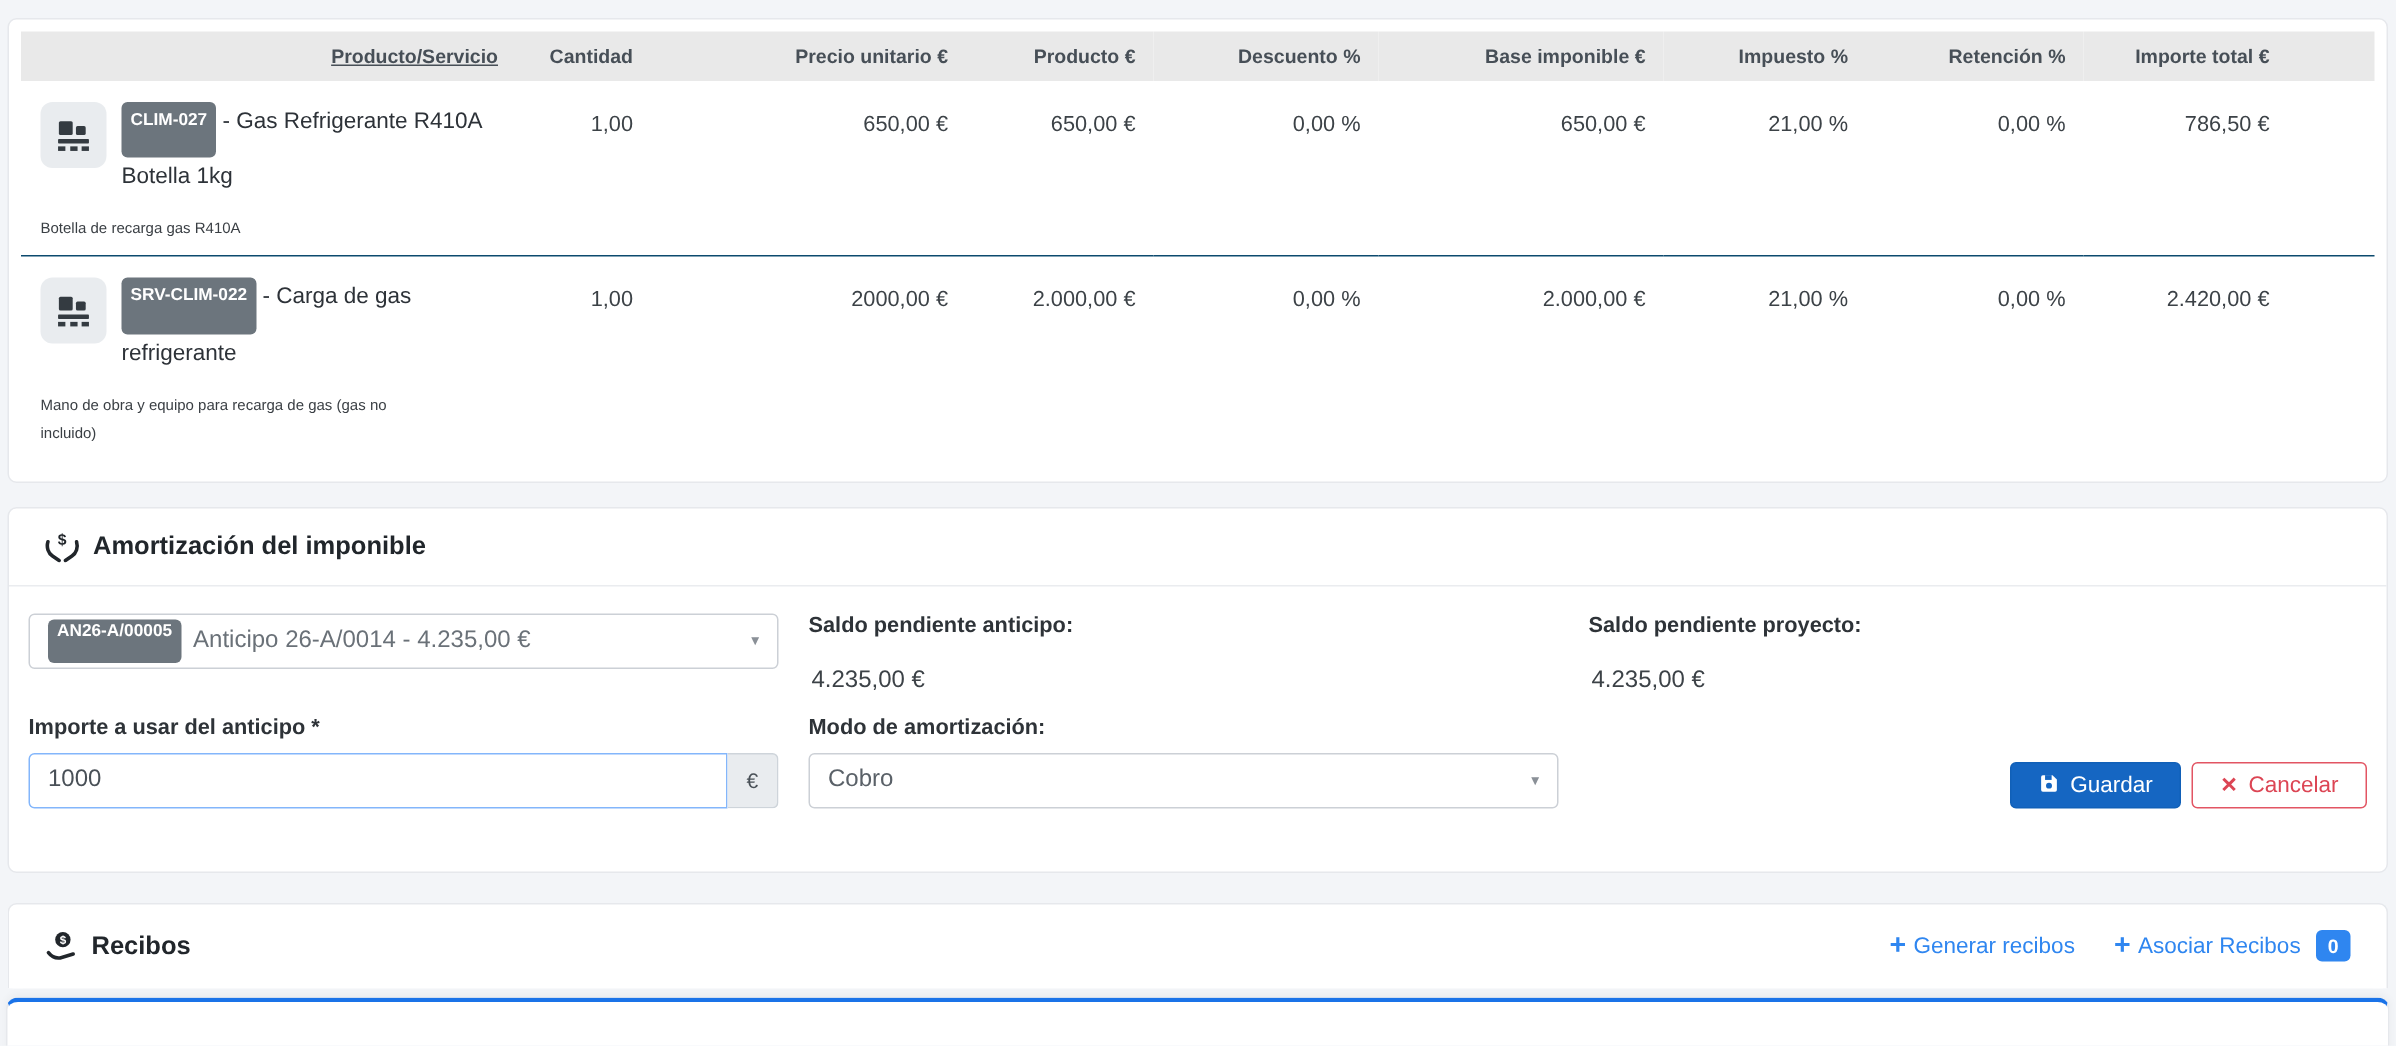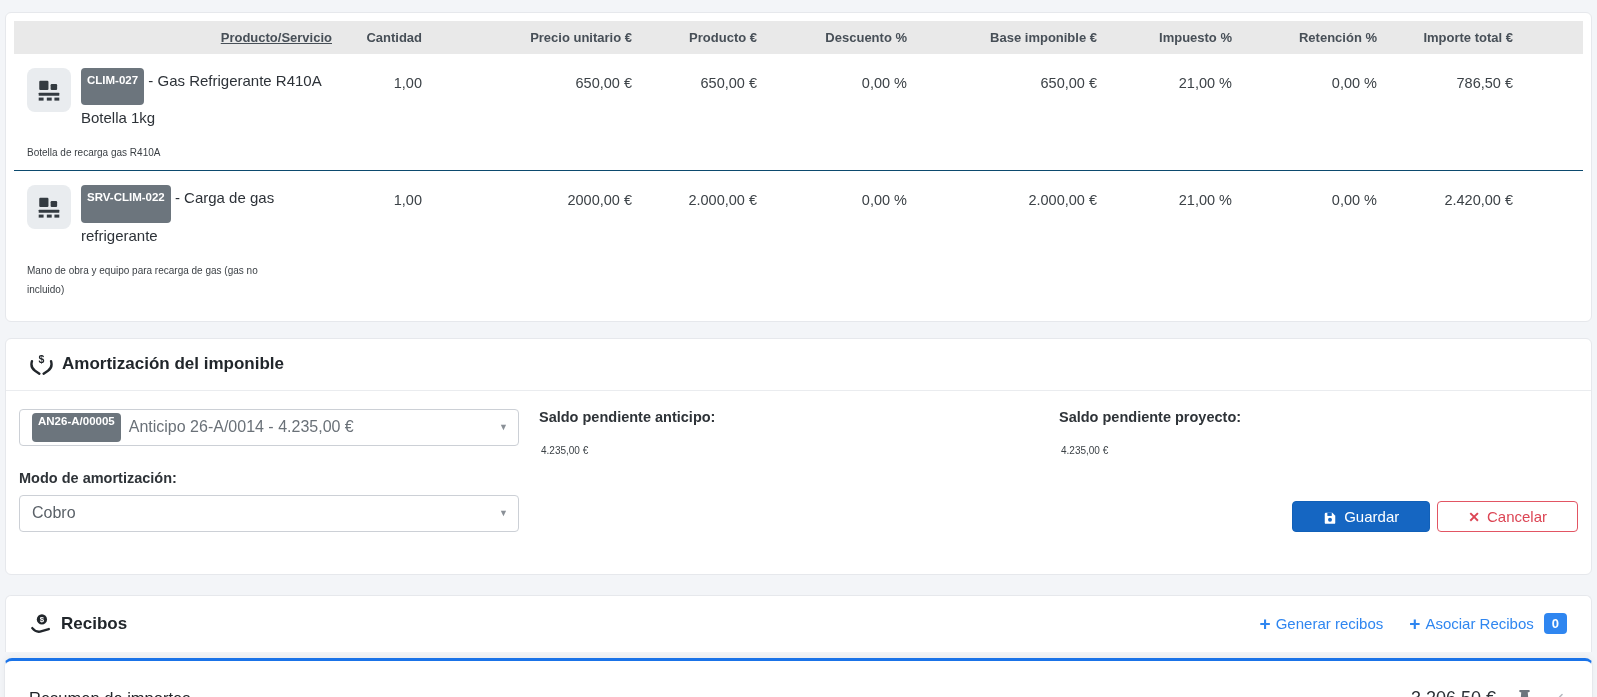--- a/index.html
+++ b/index.html
@@ -66,40 +66,40 @@
     border:1px solid #ccd0d6; border-radius:4px;
     display:flex; align-items:center; padding:0 12px;
     position:relative; width:500px; cursor:pointer;
   }
   .control .caret {
     position:absolute; right:10px; top:50%; transform:translateY(-50%);
     font-size:9px; color:#8a9097;
   }
   .select-text { font-size:16px; color:#6a7178; margin-left:8px; }
   .select-single { font-size:16px; color:#5a6168; }
-  .static-value { font-size:10px; color:#3c4247; margin-top:20px; margin-left:2px; }
+  .static-value { font-size:16px; color:#3c4247; margin-top:20px; margin-left:2px; }
   .input-group { display:flex; width:500px; }
   .input-group input {
     flex:1; height:37px; border:1px solid #83b6fb; border-radius:4px 0 0 4px;
     font-size:16px; color:#495057; padding:0 12px; outline:none;
     font-family:"Liberation Sans", sans-serif;
   }
   .input-addon {
     width:34px; height:37px; background:#e9ecef;
     border:1px solid #ced4da; border-left:none; border-radius:0 4px 4px 0;
     display:flex; align-items:center; justify-content:center;
     font-size:14px; color:#495057;
   }
   .form-actions {
     grid-column:3; align-self:end; justify-self:end;
     display:flex; gap:7px;
   }
   .btn {
-    display:inline-flex; align-items:flex-end; gap:7px;
-    font-size:15px; border-radius:4px; padding:6px 30px; height:31px;
+    display:inline-flex; align-items:flex-start; gap:7px;
+    font-size:15px; border-radius:4px; padding:6px 18px; height:31px;
     cursor:pointer; border:1px solid transparent;
     font-family:"Liberation Sans", sans-serif;
   }
   .btn-save { background:#1566c2; border-color:#1160b8; color:#fff; }
   .btn-cancel { background:#fff; border-color:#e25563; color:#dc4554; }
   .btn-cancel .x { font-size:14px; font-weight:700; }
 
   
   .card-recibos { margin-top:20px; border-radius:6px 6px 0 0; border-bottom:none; }
   .recibos-header { border-bottom:none; padding:17px 24px; }
@@ -246,20 +246,27 @@
         <div class="field-label">Saldo pendiente anticipo:</div>
         <div class="static-value">4.235,00 €</div>
       </div>
       <div>
         <div class="field-label">Saldo pendiente proyecto:</div>
         <div class="static-value">4.235,00 €</div>
       </div>
     </div>
     <div class="form-grid">
       <div>
+        <div class="field-label">Importe a usar del anticipo *</div>
+        <div class="input-group">
+          <input type="text" value="1000" style="">
+          <span class="input-addon">€</span>
+        </div>
+      </div>
+      <div>
         <div class="field-label">Modo de amortización:</div>
         <div class="control">
           <span class="select-single">Cobro</span>
           <span class="caret">▼</span>
         </div>
       </div>
       <div class="form-actions">
         <button class="btn btn-save">
           <span style="display:flex;">
             <svg width="14" height="14" viewBox="0 0 24 24">

